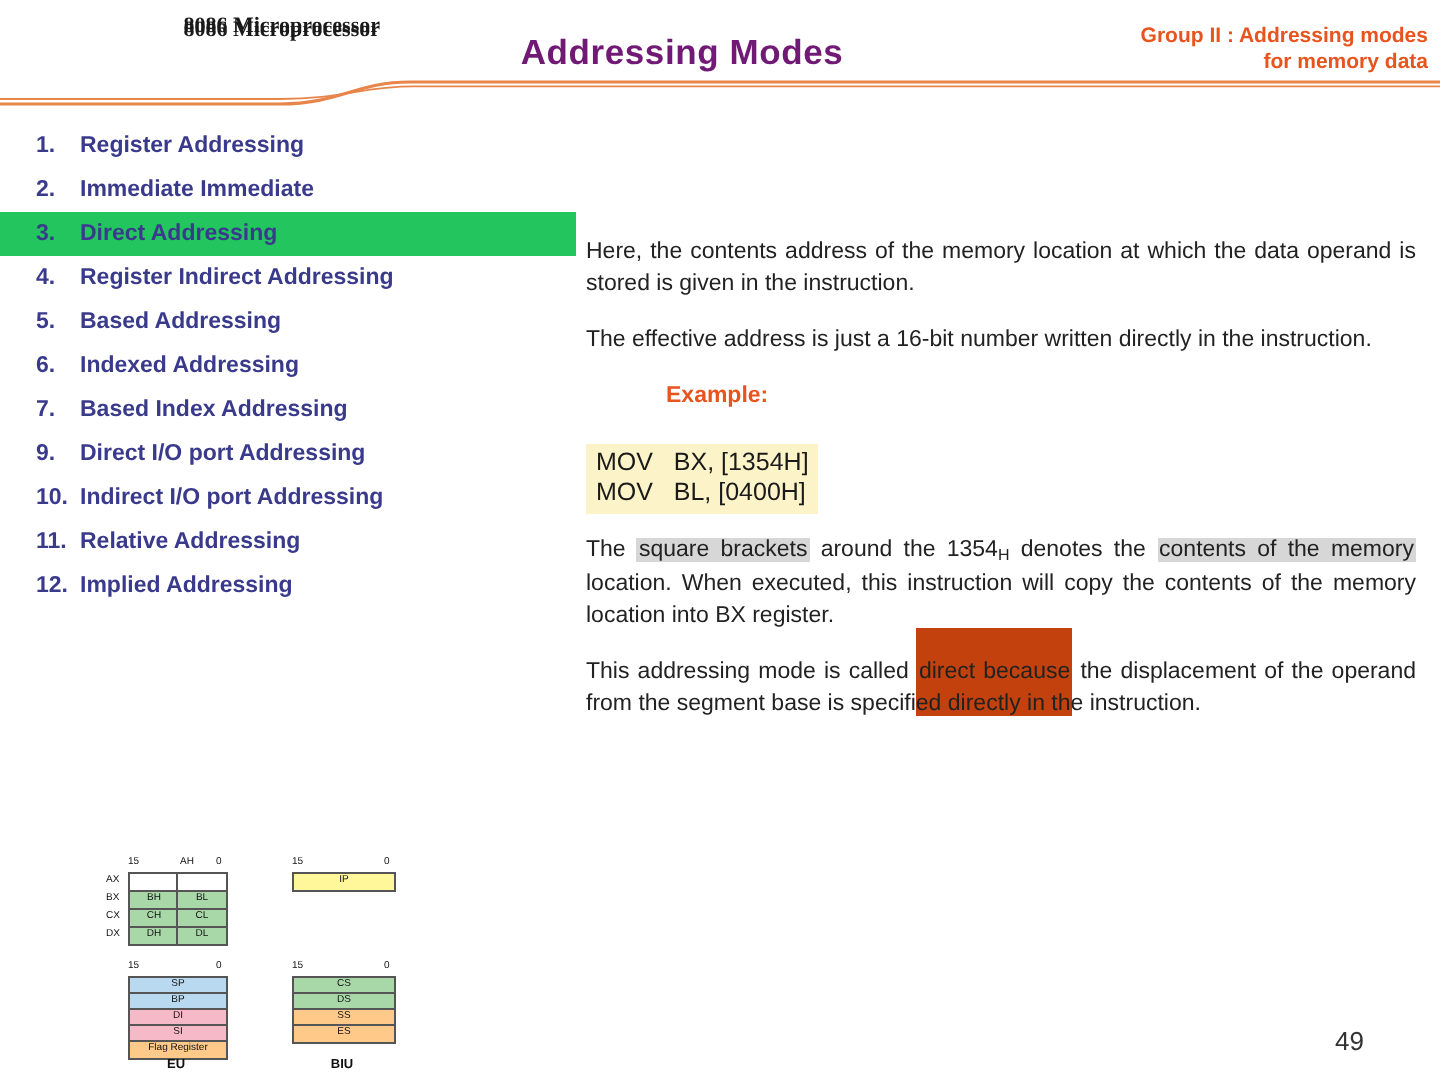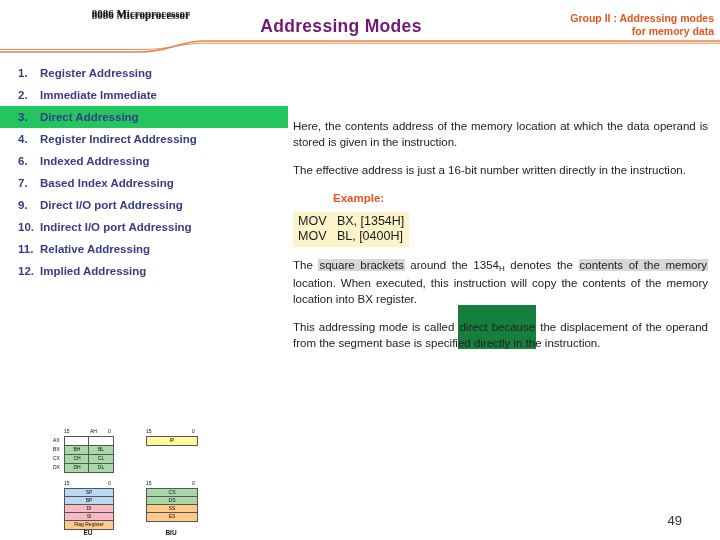--- a/index.html
+++ b/index.html
@@ -113,40 +113,40 @@
   }
   .para {
     text-align: justify;
     margin-bottom: 12px;
   }
   .para.j { text-align: justify; }
   .example-label {
     color: #E8541E;
     font-weight: bold;
     font-size: 11.5px;
-    margin-bottom: 6px;
+    margin-bottom: 16px;
     padding-left: 40px;
   }
   .code-box {
     background: #FCF4C8;
     display: inline-block;
     padding: 2px 5px 3px 5px;
     font-family: "Liberation Sans", sans-serif;
     font-size: 12.5px;
     line-height: 15px;
     color: #1a1a1a;
     margin-bottom: 10px;
   }
   .code-box .row { white-space: pre; }
   .hl-grey {
     background: #D7D7D7;
     padding: 0 1px;
   }
   .hl-green {
-    background: #15803d;
+    background: #c2410c;
     padding: 16px 1px;
   }
   sub.sm {
     font-size: 8px;
     vertical-align: baseline;
     position: relative;
     top: 2px;
   }
 
   
@@ -217,20 +217,23 @@
     <span class="num">1.</span><span>Register Addressing</span>
   </div>
   <div class="list-item">
     <span class="num">2.</span><span>Immediate Immediate</span>
   </div>
   <div class="list-item highlight">
     <span class="num">3.</span><span>Direct Addressing</span>
   </div>
   <div class="list-item">
     <span class="num">4.</span><span>Register Indirect Addressing</span>
+  </div>
+  <div class="list-item">
+    <span class="num">5.</span><span>Based Addressing</span>
   </div>
   <div class="list-item">
     <span class="num">6.</span><span>Indexed Addressing</span>
   </div>
   <div class="list-item">
     <span class="num">7.</span><span>Based Index Addressing</span>
   </div>
   <div class="list-item">
     <span class="num">9.</span><span>Direct I/O port Addressing</span>
   </div>

